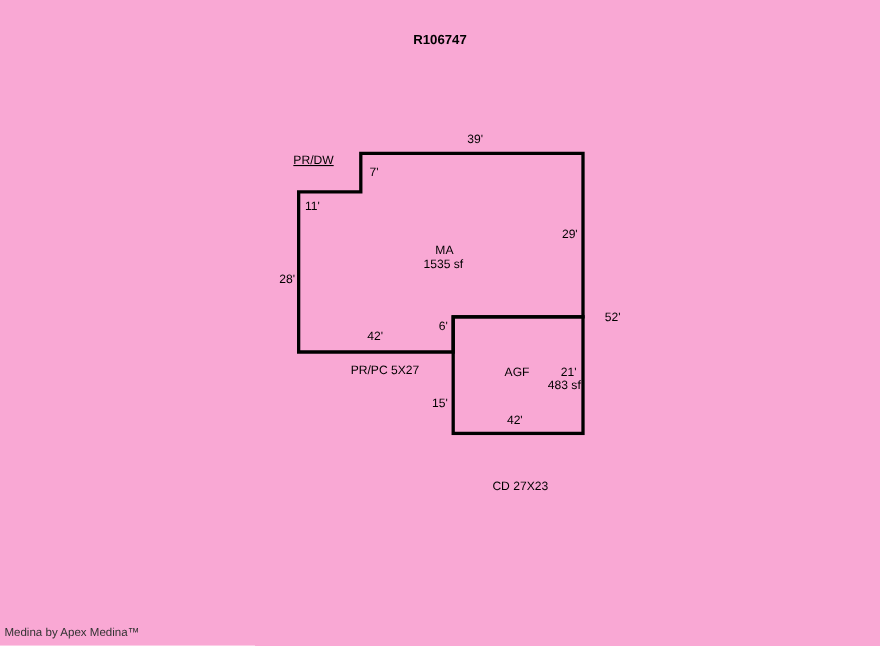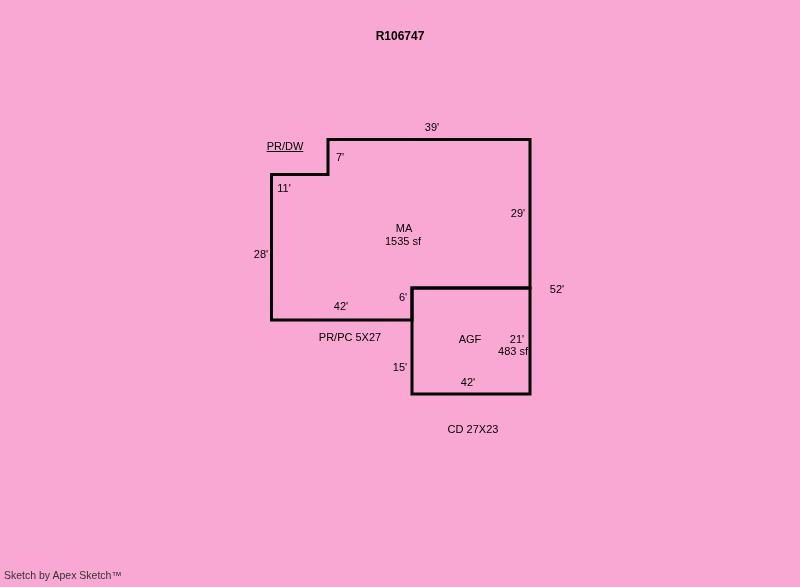--- a/index.html
+++ b/index.html
@@ -69,17 +69,17 @@
   <span class="lbl" style="left:545px; top:289px;margin-left:12px;">52'</span>
 
   <span class="lbl" style="left:350px; top:337px;">PR/PC 5X27</span>
 
   <span class="lbl" style="left:470px; top:339px;">AGF</span>
   <span class="lbl" style="left:468px; top:351px;margin-left:45px;">483 sf</span>
   <span class="lbl" style="left:517px; top:339px;">21'</span>
   <span class="lbl" style="left:400px; top:367px;">15'</span>
   <span class="lbl" style="left:468px; top:382px;">42'</span>
 
-  <span class="lbl" style="left:473px; top:429px;">CD 27X23</span>
+  <span class="lbl" style="left:473px; top:442px;">CD 27X23</span>
 
-  <div class="footer">Sketch by Apex Sketch™</div>
+  <div class="footer">Medina by Apex Medina™</div>
 
 </div>
 
 </body></html>

